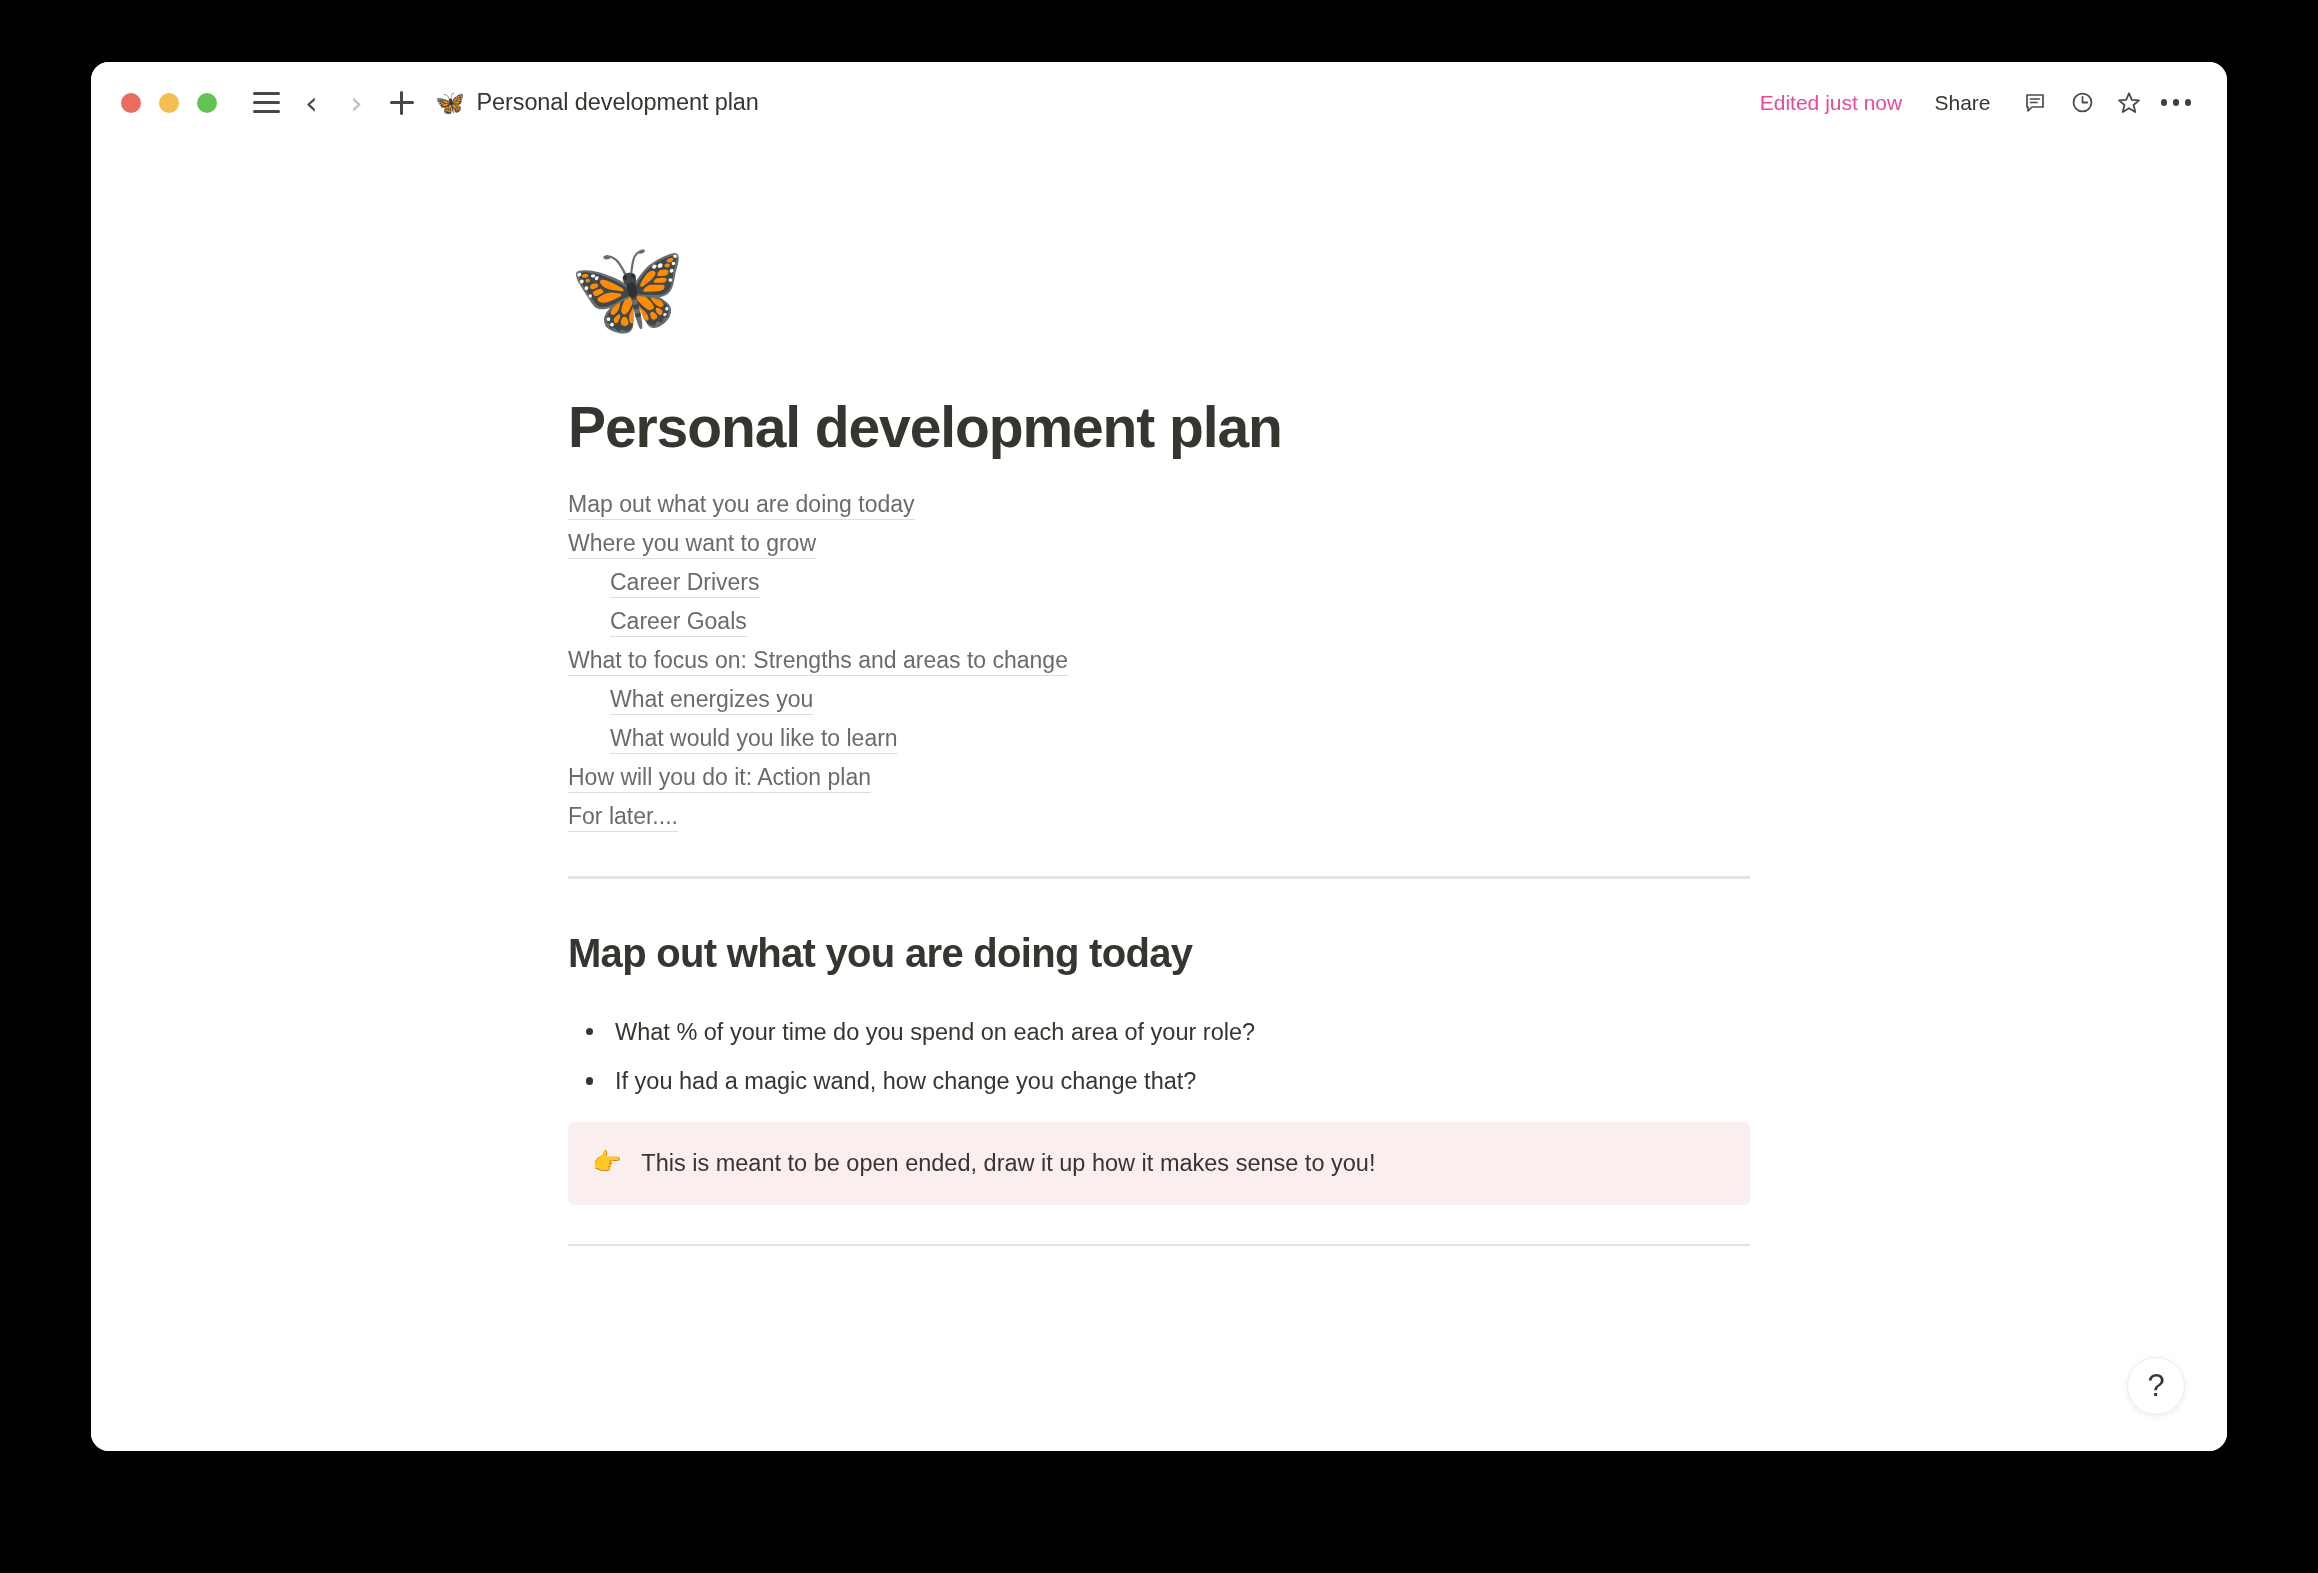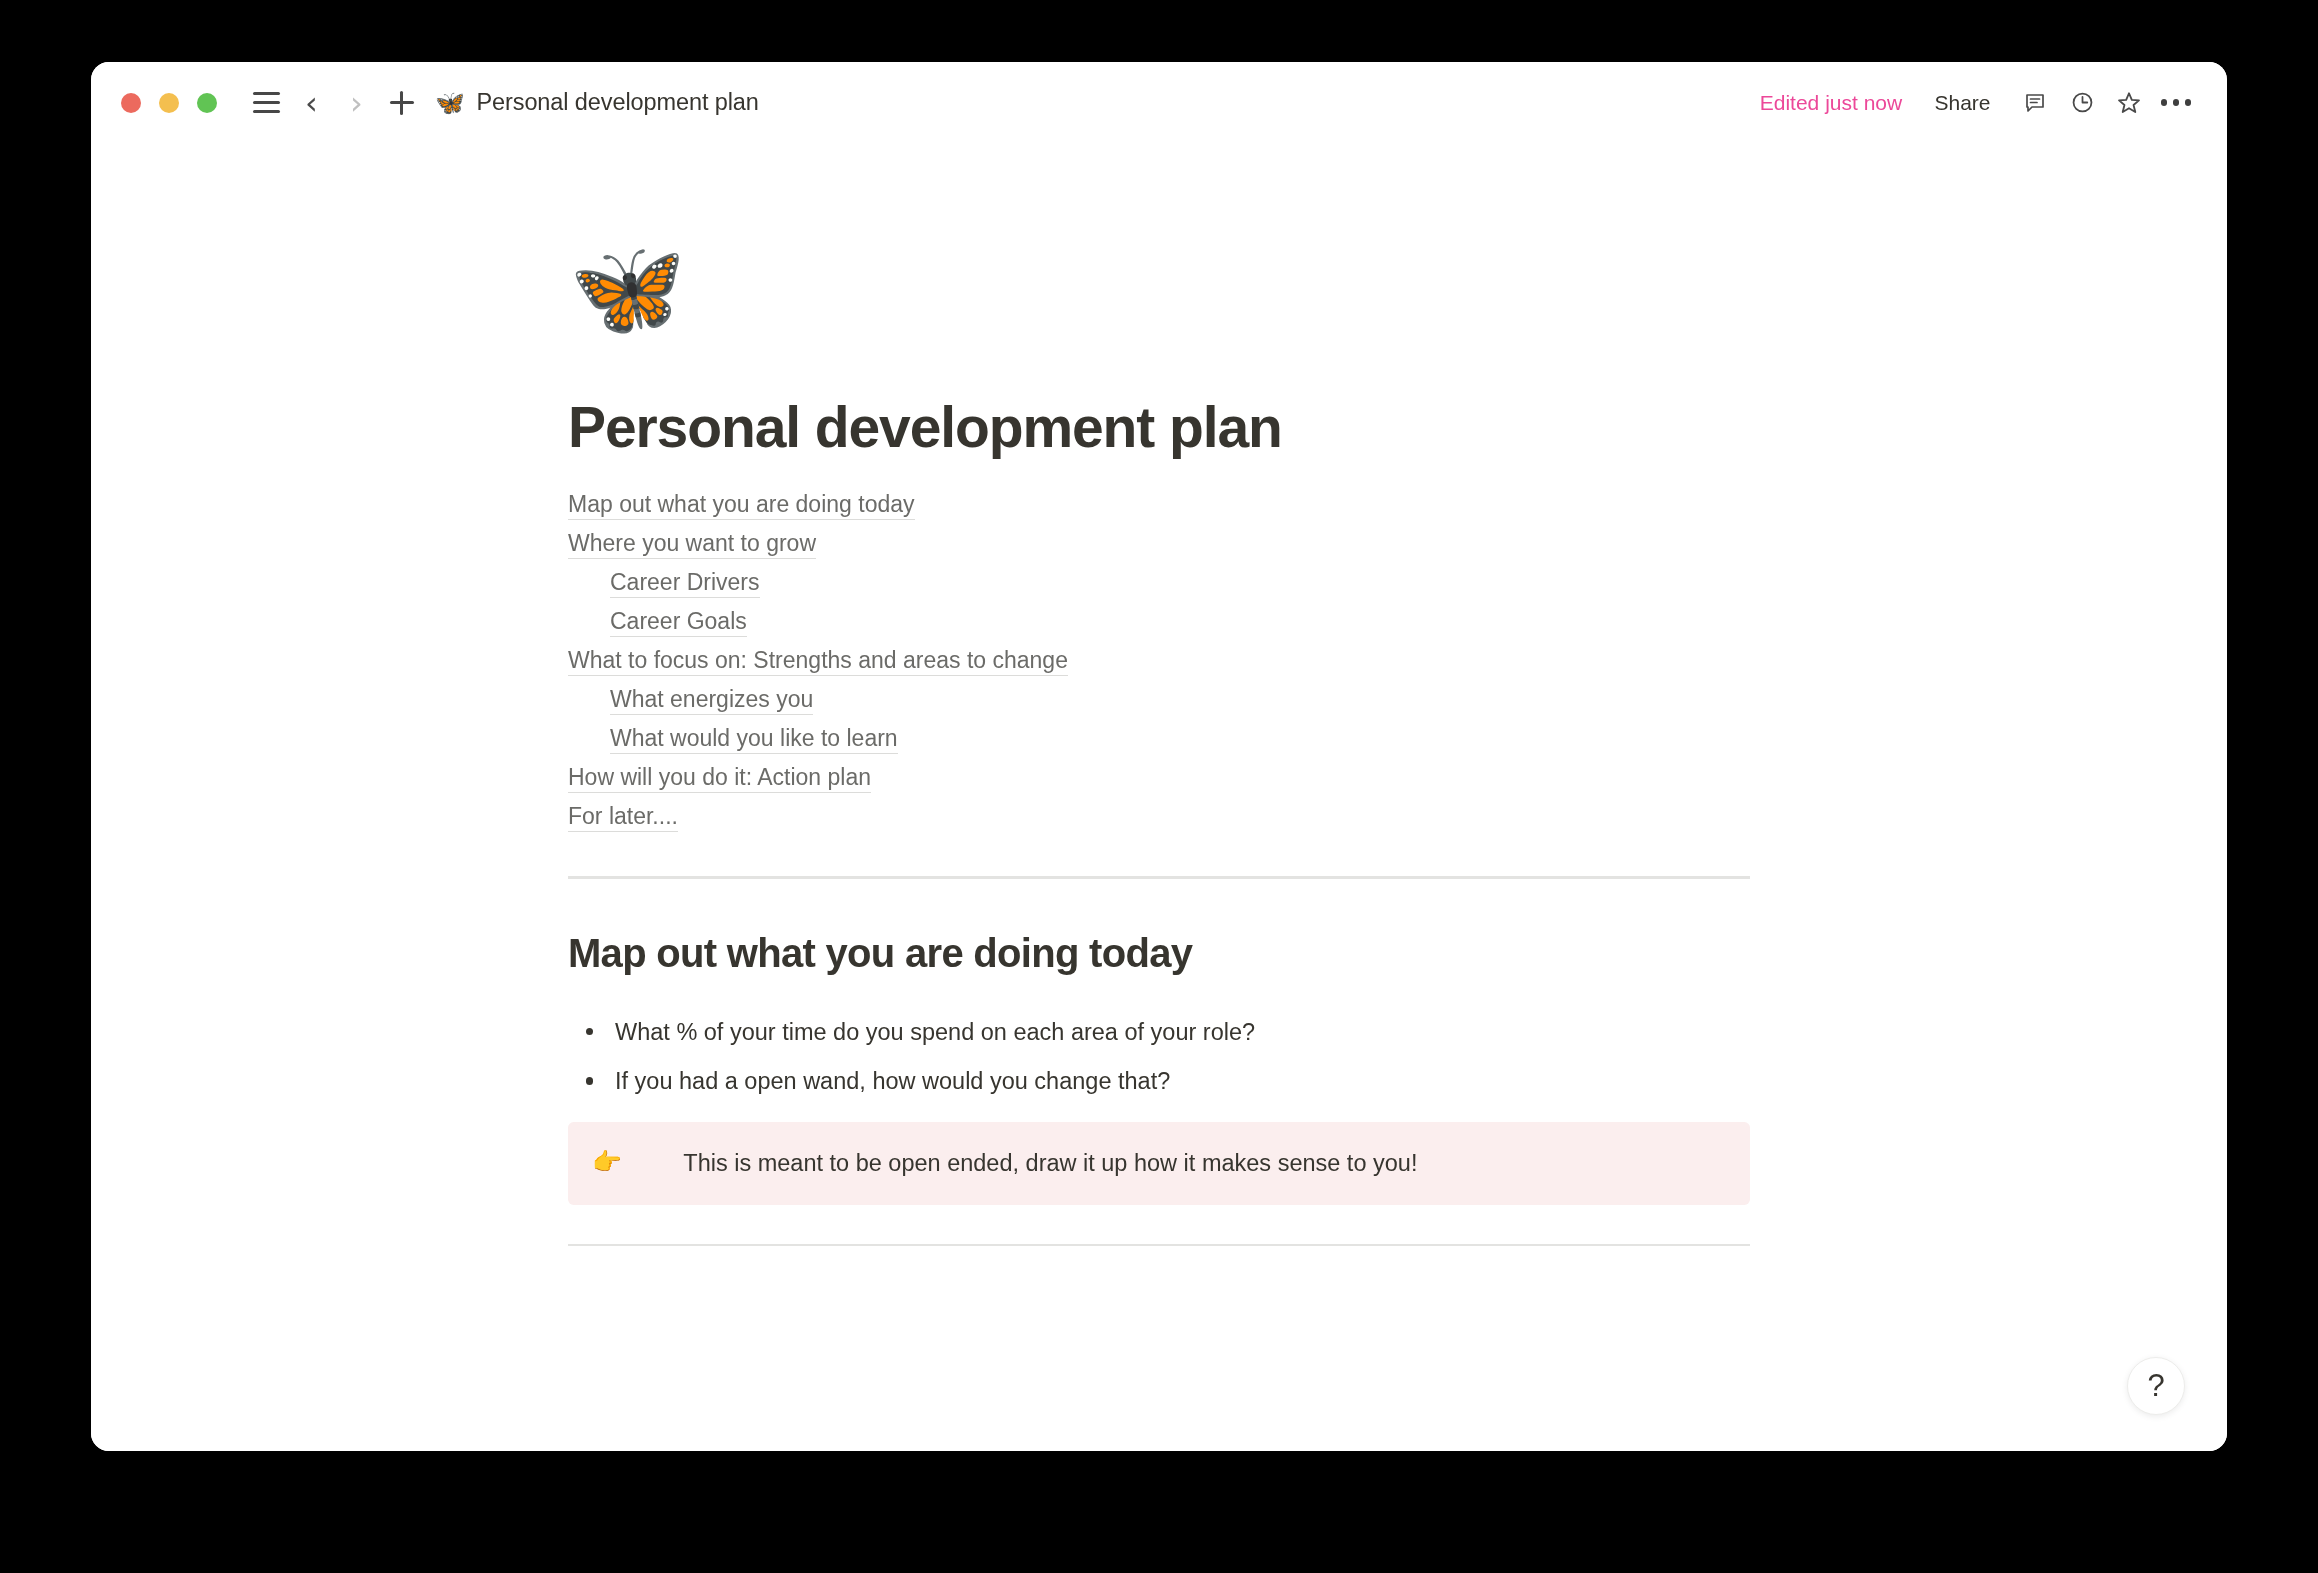--- a/index.html
+++ b/index.html
@@ -258,21 +258,20 @@
   .callout-emoji {
     font-size: 24px;
     line-height: 1.4;
     font-family: "DejaVu Sans", sans-serif;
     flex: 0 0 auto;
   }
   .callout-text {
     font-size: 23.5px;
     line-height: 1.45;
     color: #37352f;
-    margin-left: 42px;
   }
 
   .divider.bottom { margin-top: 39px; }
 
   
   .help-btn {
     position: absolute;
     right: 42px;
     bottom: 36px;
     width: 58px;
@@ -379,21 +378,21 @@
         <div class="toc-item"><span class="lnk">How will you do it: Action plan</span></div>
         <div class="toc-item"><span class="lnk">For later....</span></div>
       </div>
 
       <hr class="divider">
 
       <h2 class="h1-section">Map out what you are doing today</h2>
 
       <ul class="bullets">
         <li>What % of your time do you spend on each area of your role?</li>
-        <li>If you had a open wand, how would you change that?</li>
+        <li>If you had a magic wand, how change you change that?</li>
       </ul>
 
       <div class="callout">
         <span class="callout-emoji">👉</span>
         <span class="callout-text">This is meant to be open ended, draw it up how it makes sense to you!</span>
       </div>
 
       <hr class="divider bottom">
 
     </div>

